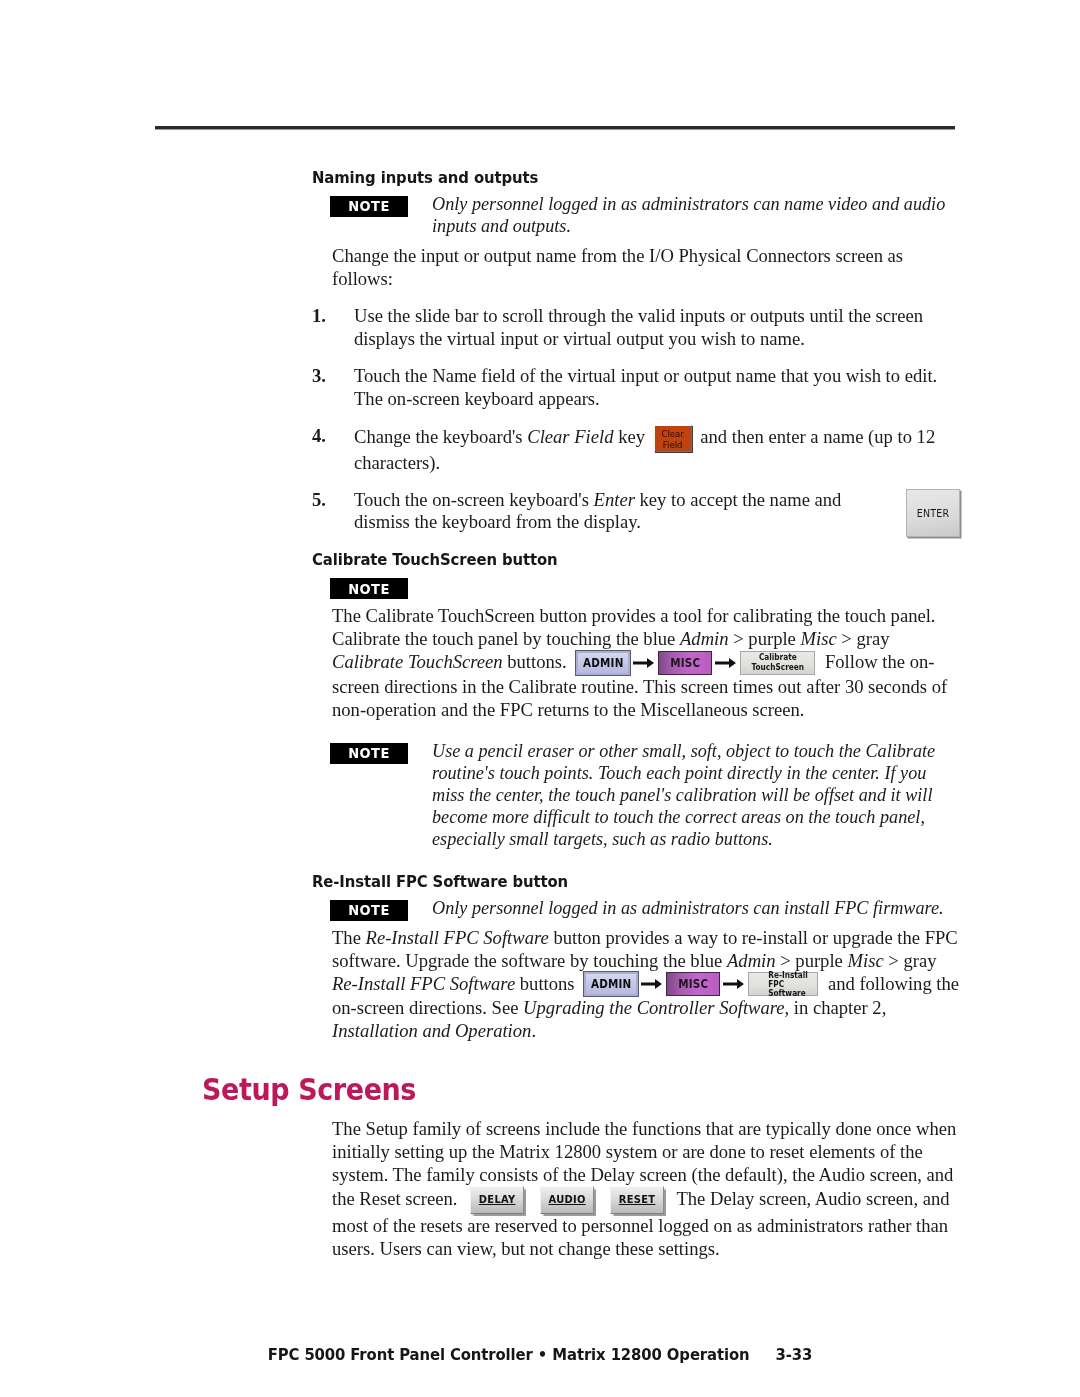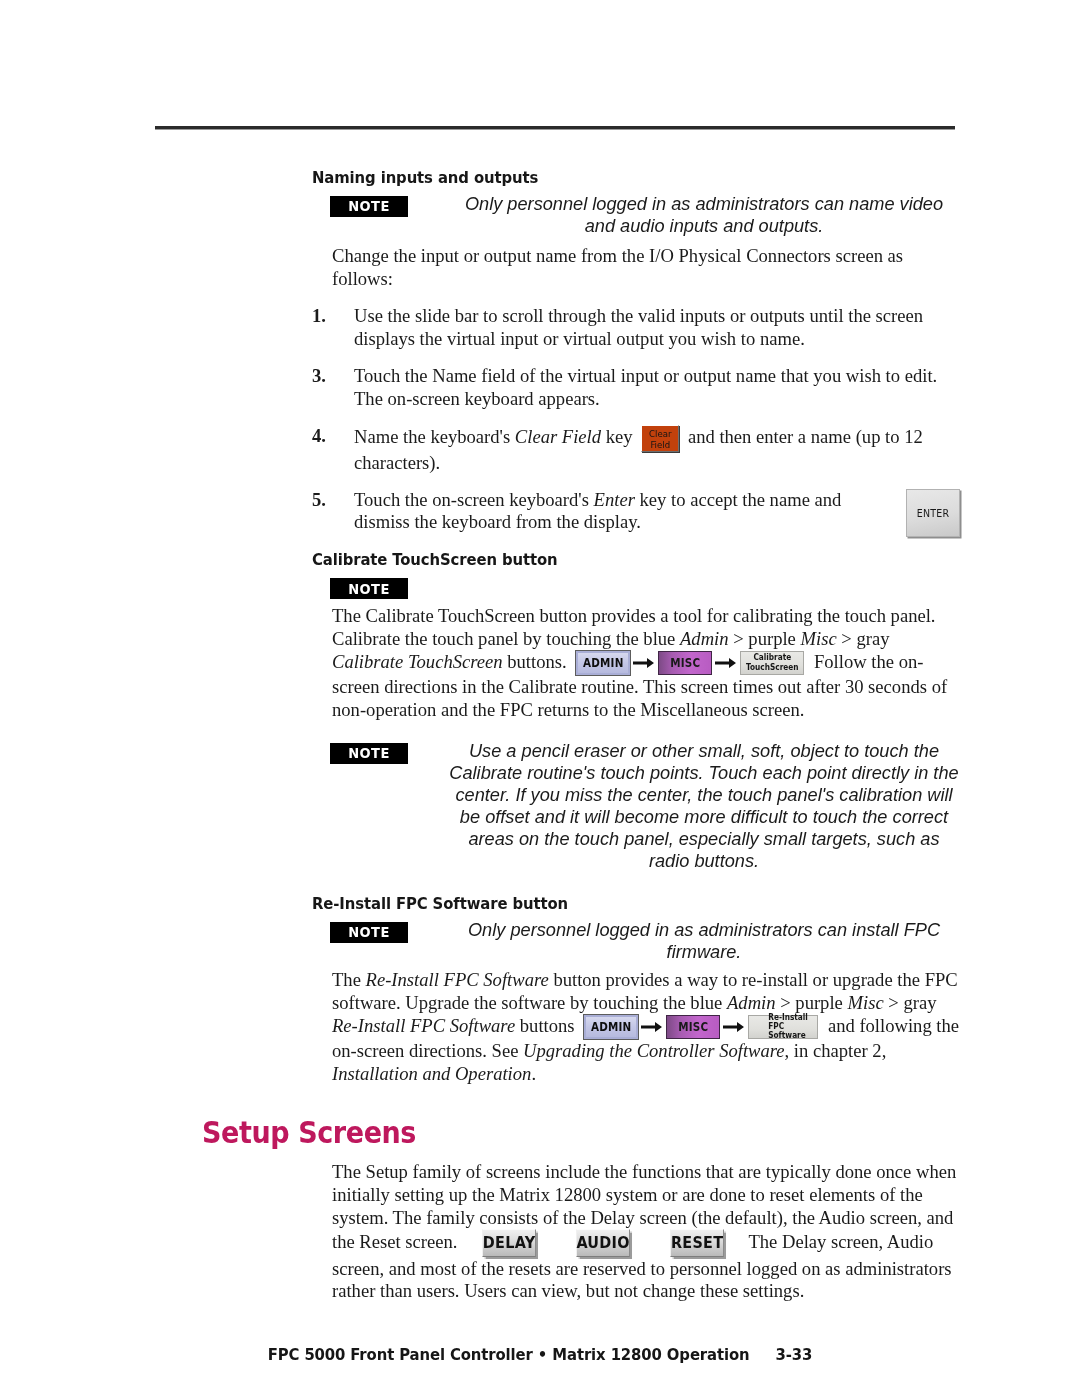--- a/index.html
+++ b/index.html
@@ -71,42 +71,41 @@
 
   .indent-body { margin-left: 20px; }
 
   .it { font-style: italic; }
   .bi { font-weight: bold; }
 
   
   .note-row {
     display: flex;
     align-items: flex-start;
-    gap: 16px;
+    gap: 0;
     margin: 4px 0 6px 0;
-    text-align: center;
   }
   .note-badge {
     flex: 0 0 auto;
     width: 78px;
     height: 21px;
     background: #000000;
     color: #ffffff;
     font-family: "DejaVu Sans Condensed", "Liberation Sans Narrow", "Liberation Sans", sans-serif;
     font-weight: bold;
     font-size: 14.5px;
     letter-spacing: 0.4px;
     display: flex;
     align-items: center;
     justify-content: center;
     margin-left: 18px;
     margin-top: 3px;
   }
   .note-text {
-    font-family: Liberation Sans, sans-serif;
+    font-family: Liberation Serif, serif;
     font-style: italic;
     font-size: 18.2px;
     line-height: 1.215;
     color: #1b1b1b;
     margin-left: 24px;
     flex: 1 1 auto;
   }
 
   
   .olist { margin: 0; padding: 0; }
@@ -237,52 +236,53 @@
     border: 1px solid #a8a8a4;
     display: flex;
     flex-direction: column;
     justify-content: center;
     font-size: 8.2px;
     line-height: 9.2px;
     font-weight: bold;
     color: #161616;
     font-family: "DejaVu Sans Condensed", "Liberation Sans Narrow", "Liberation Sans", sans-serif;
   }
-  .btn-calib { width: 64px; align-items: center; text-align: center; }
+  .btn-calib { width: 75px; align-items: center; text-align: center; }
   .btn-reinstall { width: 70px; align-items: flex-start; text-align: left; padding-left: 19px; }
 
   .arrow {
     display: inline-flex;
     align-items: center;
     margin: 0 3px;
   }
   .arrow svg { display: block; }
 
   
   .btn-3d {
     display: inline-flex;
     align-items: center;
     justify-content: center;
     vertical-align: middle;
     width: 52px;
     height: 26px;
-    margin: 0 20px;
+    margin: 0 8px;
     background: linear-gradient(180deg, #f0f0f0 0%, #dadada 45%, #b9b9b9 100%);
     border-top: 1px solid #fcfcfc;
     border-left: 1px solid #f0f0f0;
     border-right: 1px solid #8b8b8b;
     border-bottom: 1px solid #7d7d7d;
     box-shadow: 1.5px 1.5px 1px 0 #9b9b9b;
     font-family: "DejaVu Sans Condensed", "Liberation Sans Narrow", "Liberation Sans", sans-serif;
     font-weight: bold;
-    font-size: 16px;
+    font-size: 11px;
     letter-spacing: 0.3px;
     color: #121212;
     position: relative;
     top: -1px;
+    text-decoration: underline;
   }
 
   
   .footer {
     position: absolute;
     left: 0;
     top: 1345px;
     width: 1080px;
     text-align: center;
     font-family: "DejaVu Sans Condensed", "Liberation Sans Narrow", "Liberation Sans", sans-serif;
@@ -321,21 +321,21 @@
       </div>
 
       <div class="oitem">
         <div class="onum">3.</div>
         <div class="otext">Touch the Name field of the virtual input or output name that you wish to edit.  The on-screen keyboard appears.</div>
       </div>
 
       <div class="oitem">
         <div class="onum">4.</div>
         <div class="otext">
-          <span>Name the keyboard's </span><span class="it">Clear Field</span><span> key </span><span class="ibtn btn-win btn-clearfield">Clear
+          <span>Change the keyboard's </span><span class="it">Clear Field</span><span> key </span><span class="ibtn btn-win btn-clearfield">Clear
 Field</span><span> and then enter a name (up to 12 characters).</span>
         </div>
       </div>
 
       <div class="oitem" style="position:relative; padding-right:66px;">
         <div class="onum">5.</div>
         <div class="otext">
           <span>Touch the on-screen keyboard's </span><span class="it">Enter</span><span> key to accept the name and dismiss the keyboard from the display.</span>
         </div>
         <div class="btn-enter">ENTER</div>

